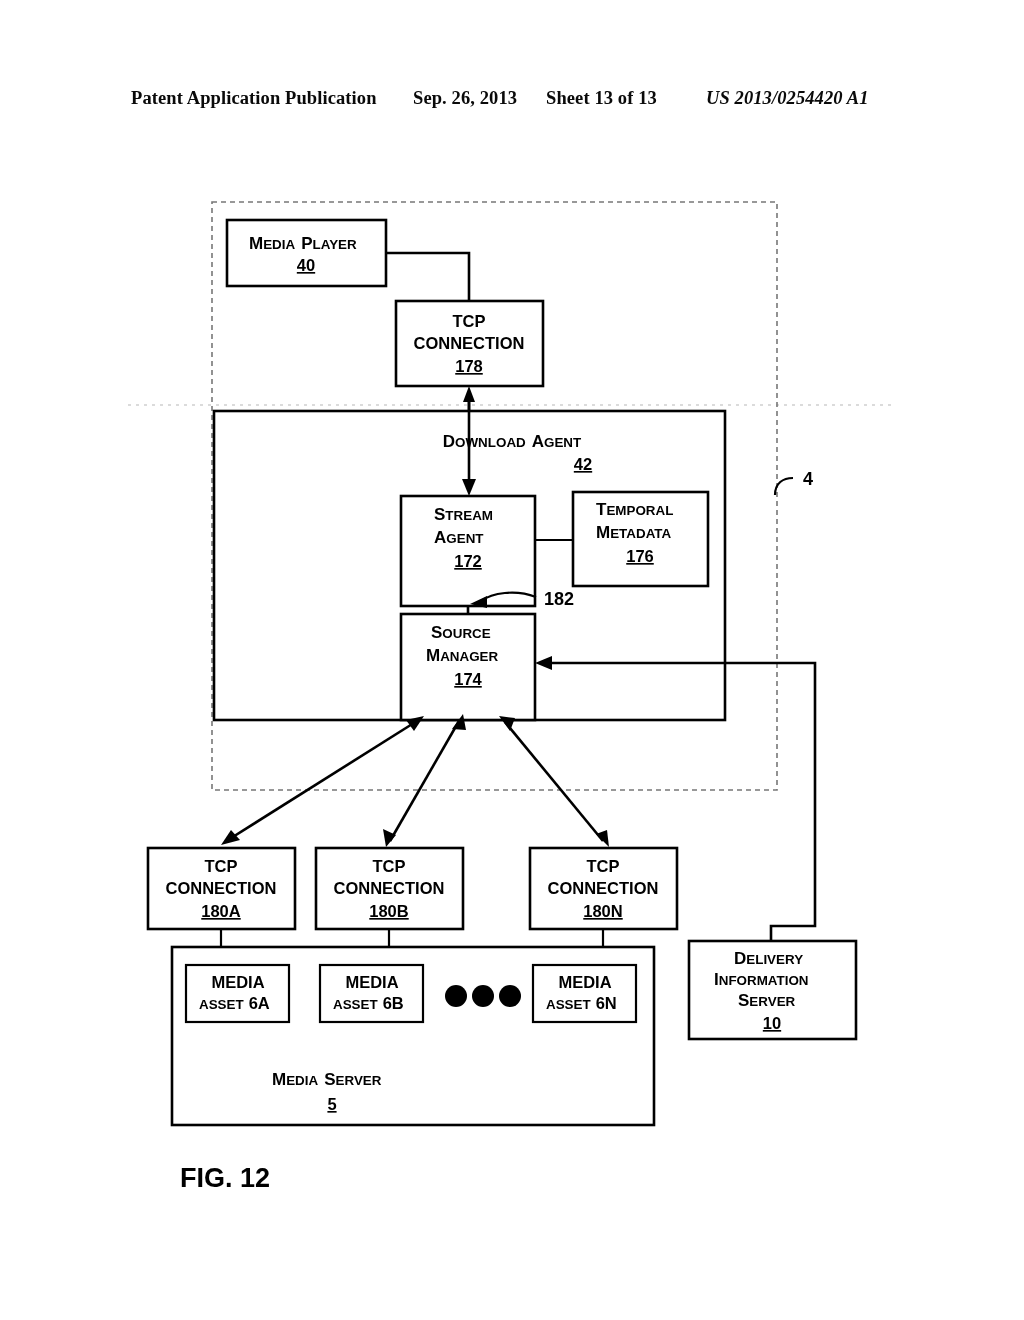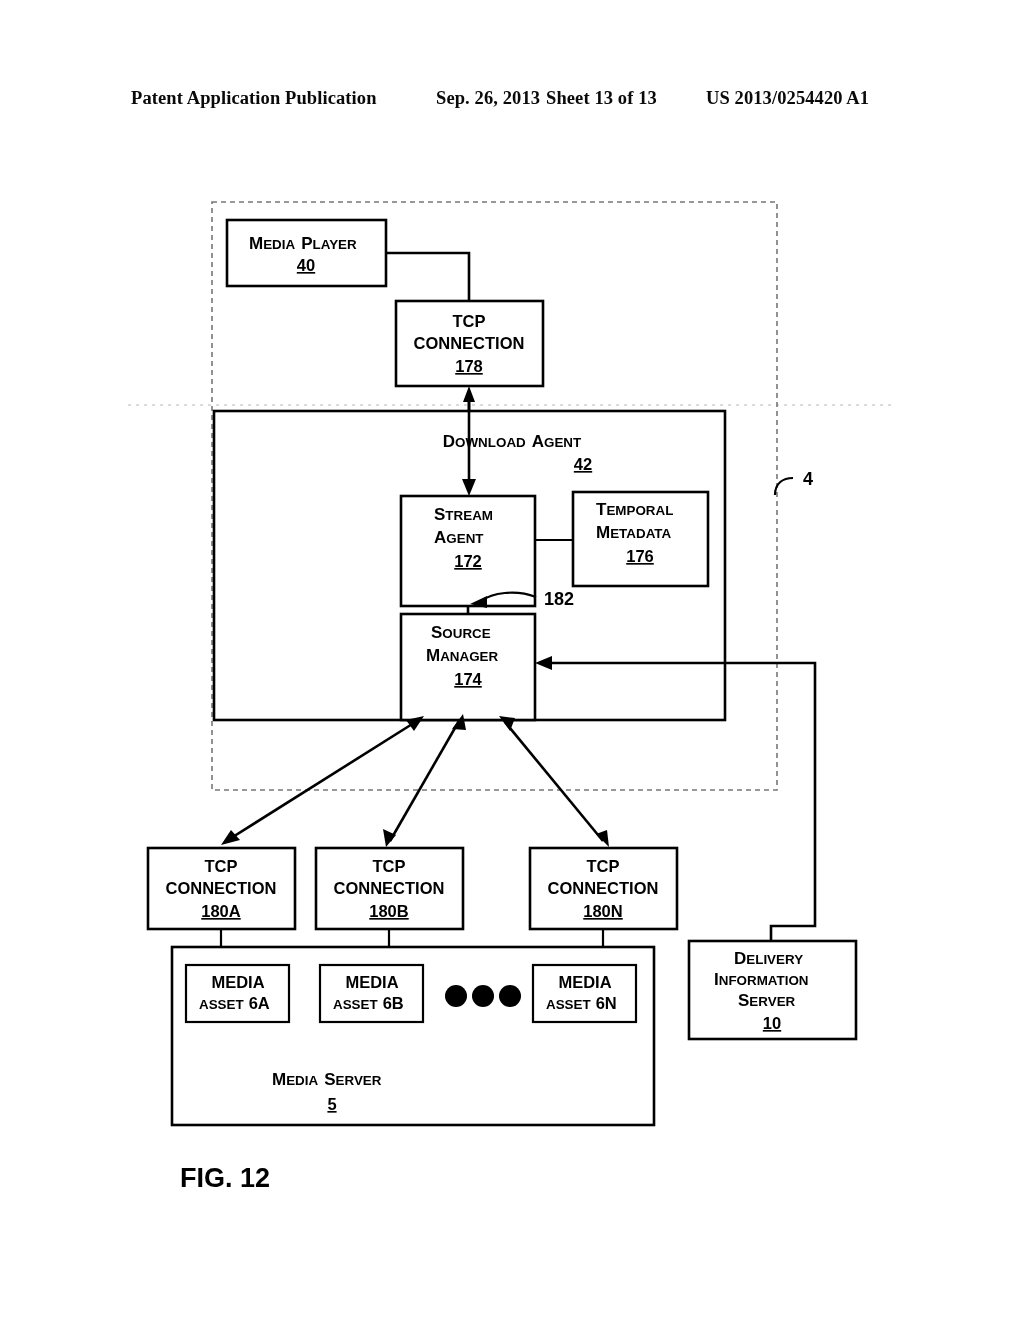--- a/index.html
+++ b/index.html
@@ -26,23 +26,23 @@
     position: absolute;
     top: 88px;
     font-family: "Liberation Serif", serif;
     font-weight: bold;
     font-size: 18.5px;
     letter-spacing: 0.1px;
     white-space: nowrap;
     color: #0a0a0a;
   }
   #hdr-pub   { left: 131px; }
-  #hdr-date  { left: 436px; text-align: right; }
+  #hdr-date  { left: 413px; text-align: right; }
   #hdr-sheet { left: 546px; }
-  #hdr-num   { left: 706px; }
+  #hdr-num   { left: 706px; font-style: italic; }
 
   svg#fig {
     position: absolute;
     left: 0; top: 0;
     width: 1024px;
     height: 1320px;
   }
   svg text {
     font-family: "Liberation Sans", sans-serif;
     fill: #000000;

